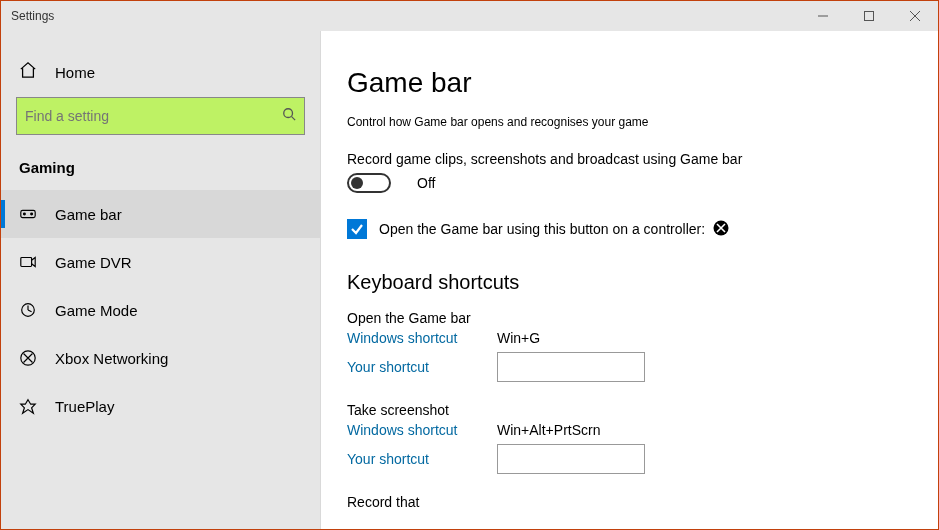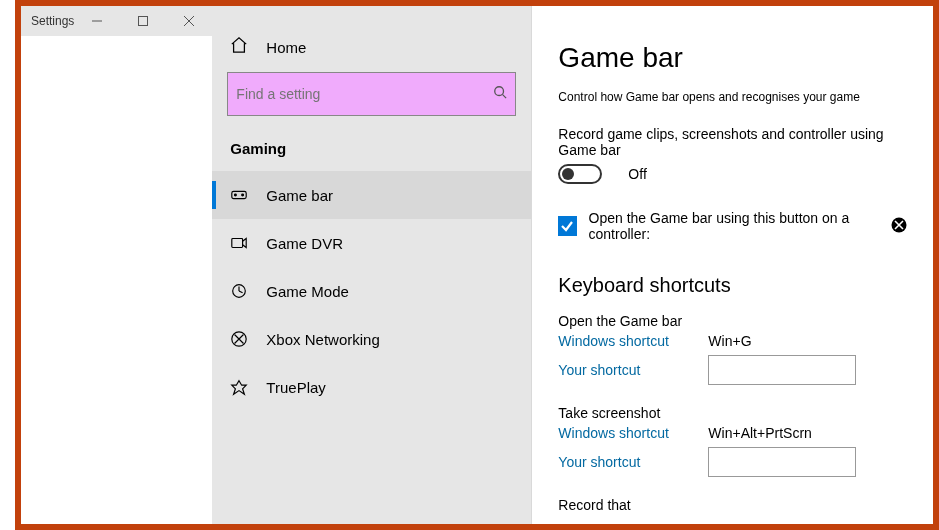--- a/index.html
+++ b/index.html
@@ -1,29 +1,29 @@
 <!DOCTYPE html>
 <html><head>
 <meta charset="utf-8">
 <style>
   * { box-sizing: border-box; margin: 0; padding: 0; font-family: "Segoe UI", sans-serif; }
   body { width: 939px; height: 530px; background: #fff; color: #000; overflow: hidden; }
-  .window { display: flex; flex-direction: row; height: 100%; border: 6px solid #c2410c; margin-left: 15px; }
+  .window { display: flex; flex-direction: column; height: 100%; border: 1px solid #c2410c; }
   .titlebar { display: flex; align-items: center; height: 30px; background: #e6e6e6; padding-left: 10px; }
   .titlebar-title { font-size: 12px; color: #333; flex: 1; }
   .win-controls { display: flex; }
   .win-btn { width: 46px; height: 30px; display: flex; align-items: center; justify-content: center; }
   .win-btn svg { width: 10px; height: 10px; stroke: #555; stroke-width: 1; fill: none; }
   .body { display: flex; flex: 1; overflow: hidden; }
   .sidebar { width: 320px; background: #e6e6e6; padding-top: 20px; border-right: 1px solid #d9d9d9; }
   .home-row { display: flex; align-items: center; padding: 10px 18px 14px 18px; gap: 18px; }
   .home-icon svg { width: 18px; height: 18px; stroke: #000; fill: none; stroke-width: 1.4; }
   .home-label { font-size: 15px; }
   .search-wrap { padding: 0 15px 18px 15px; }
-  .search-box { display: flex; align-items: center; border: 1px solid #888; background: #f0abfc; height: 44px; padding: 0 8px; }
+  .search-box { display: flex; align-items: center; border: 1px solid #888; background: #bef264; height: 38px; padding: 0 8px; }
   .search-input { flex: 1; background: transparent; border: none; outline: none; font-size: 14px; color: #555; }
   .search-icon svg { width: 14px; height: 14px; stroke: #555; fill: none; stroke-width: 1.5; }
   .category-label { font-size: 15px; font-weight: 600; padding: 6px 18px 14px 18px; }
   .nav-item { display: flex; align-items: center; gap: 18px; height: 48px; padding-left: 18px; position: relative; }
   .nav-item.active { background: #d8d8d8; }
   .nav-item.active::before { content: ""; position: absolute; left: 0; top: 10px; bottom: 10px; width: 4px; background: #0078d7; }
   .nav-icon { width: 18px; height: 18px; display: flex; align-items: center; justify-content: center; }
   .nav-icon svg { width: 18px; height: 18px; stroke: #000; fill: none; stroke-width: 1.3; }
   .nav-label { font-size: 15px; }
   .main { flex: 1; padding: 36px 26px 0 26px; overflow: hidden; }
@@ -152,21 +152,21 @@
         </span>
         <span class="nav-label">TruePlay</span>
       </div>
 
     </div>
 
     <div class="main">
       <h1 class="page-title">Game bar</h1>
       <p class="desc">Control how Game bar opens and recognises your game</p>
 
-      <p class="setting-label">Record game clips, screenshots and controller using Game bar</p>
+      <p class="setting-label">Record game clips, screenshots and broadcast using Game bar</p>
       <div class="toggle-row">
         <div class="toggle">
             <div class="thumb"></div>
           </div>
         <span class="toggle-state">Off</span>
       </div>
 
       <div class="checkbox-row">
         <div class="checkbox">
           <svg viewBox="0 0 14 14">

